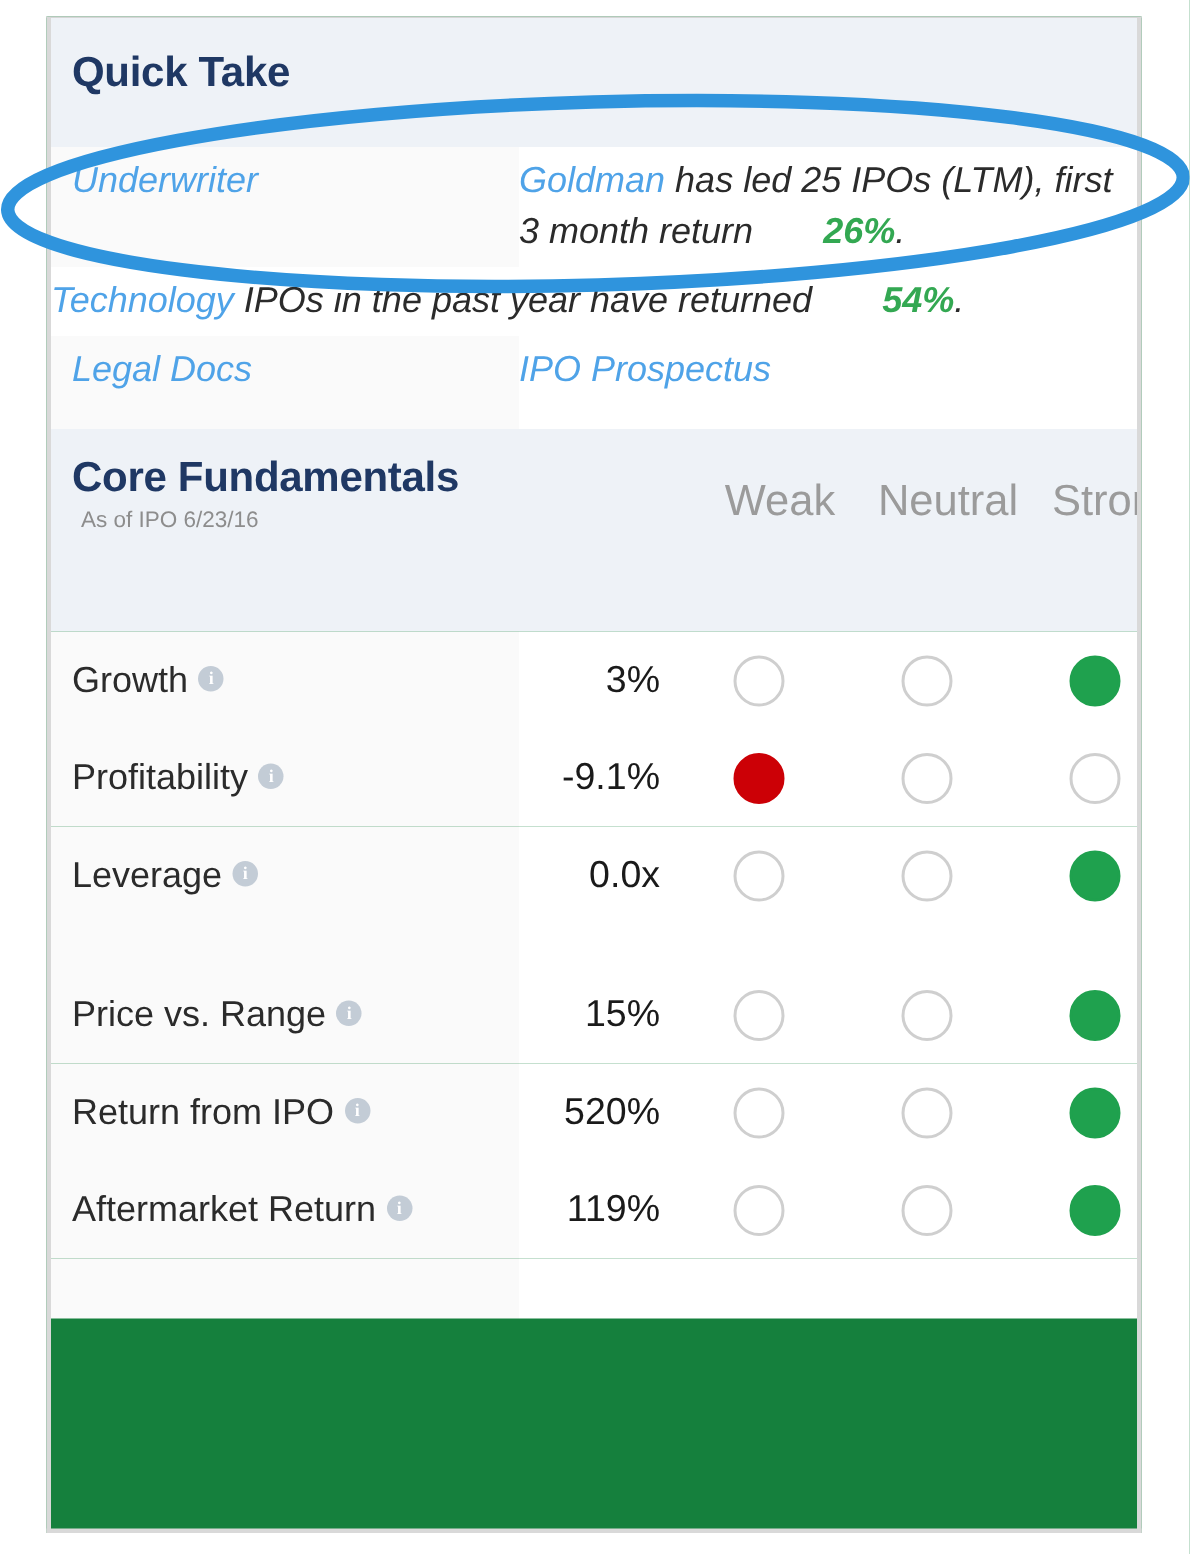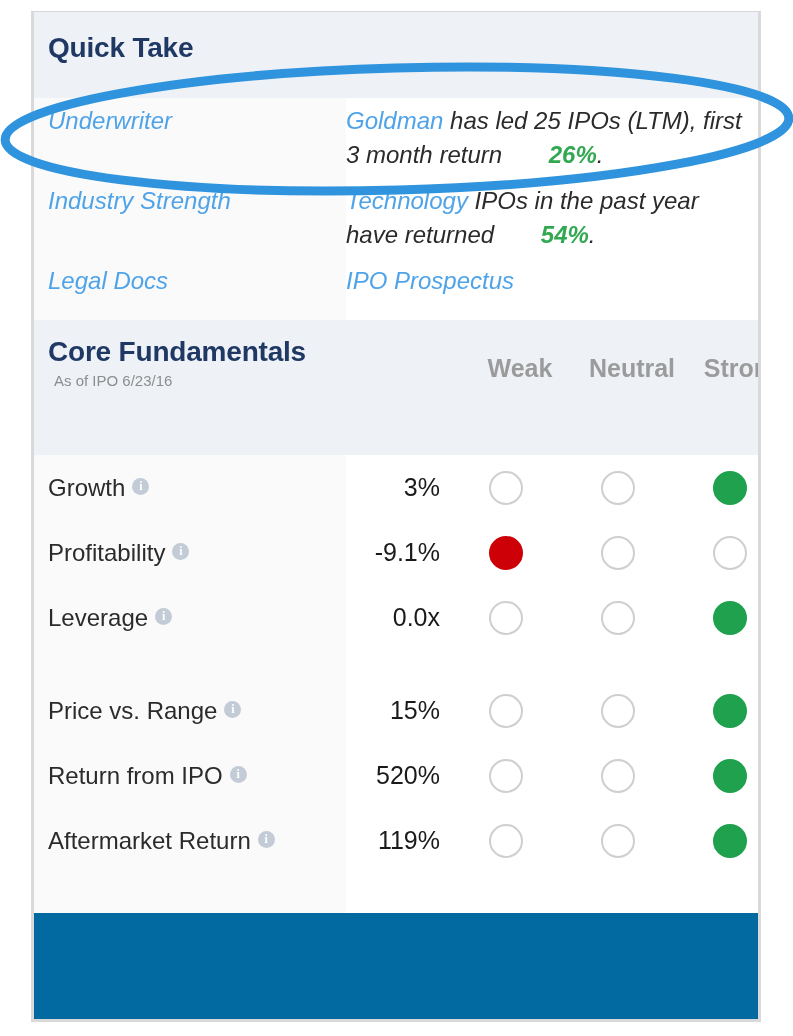--- a/index.html
+++ b/index.html
@@ -19,21 +19,21 @@
     position: absolute;
     left: 31px;
     top: 11px;
     width: 730px;
     height: 1011px;
     box-sizing: border-box;
     border: 1px solid #d6d6d6;
     border-left: 3px solid #d9d9d9;
     border-right: 3px solid #d9d9d9;
     border-bottom: 3px solid #d9d9d9;
-    background: #0369a1;
+    background: #15803d;
     overflow: hidden;
   }
 
   
   .band {
     background: #eef2f7;
     display: flex;
     align-items: flex-start;
     box-sizing: border-box;
   }
@@ -94,25 +94,24 @@
   }
   .sec-band .sec-title { font-size: 28px; }
   .sec-band .band-right {
     height: 64px;
     align-items: center;
     padding-bottom: 0;
   }
 
   .colhead {
     color: #9b9b9b;
-    font-size: 25px;
+    font-size: 29px;
     text-align: center;
     width: 112px;
     box-sizing: border-box;
-    font-weight: bold;
   }
   .colhead.first { margin-left: 0px; }
 
   
   .m-row {
     display: flex;
     align-items: center;
     height: 65px;
   }
   .m-name {
@@ -201,21 +200,20 @@
   </div>
 
   <div class="qt-row">
     <div class="qt-label">Underwriter</div>
     <div class="qt-value">
       <span class="lnk">Goldman</span><span> has led 25 IPOs (LTM), first 3 month return </span><span class="pos">26%</span><span>.</span>
     </div>
   </div>
 
   <div class="qt-row">
-    <div class="qt-label">Industry Strength</div>
     <div class="qt-value">
       <span class="lnk">Technology</span><span> IPOs in the past year have returned </span><span class="pos">54%</span><span>.</span>
     </div>
   </div>
 
   <div class="qt-row">
     <div class="qt-label">Legal Docs</div>
     <div class="qt-value">
       <span class="lnk">IPO Prospectus</span>
     </div>

